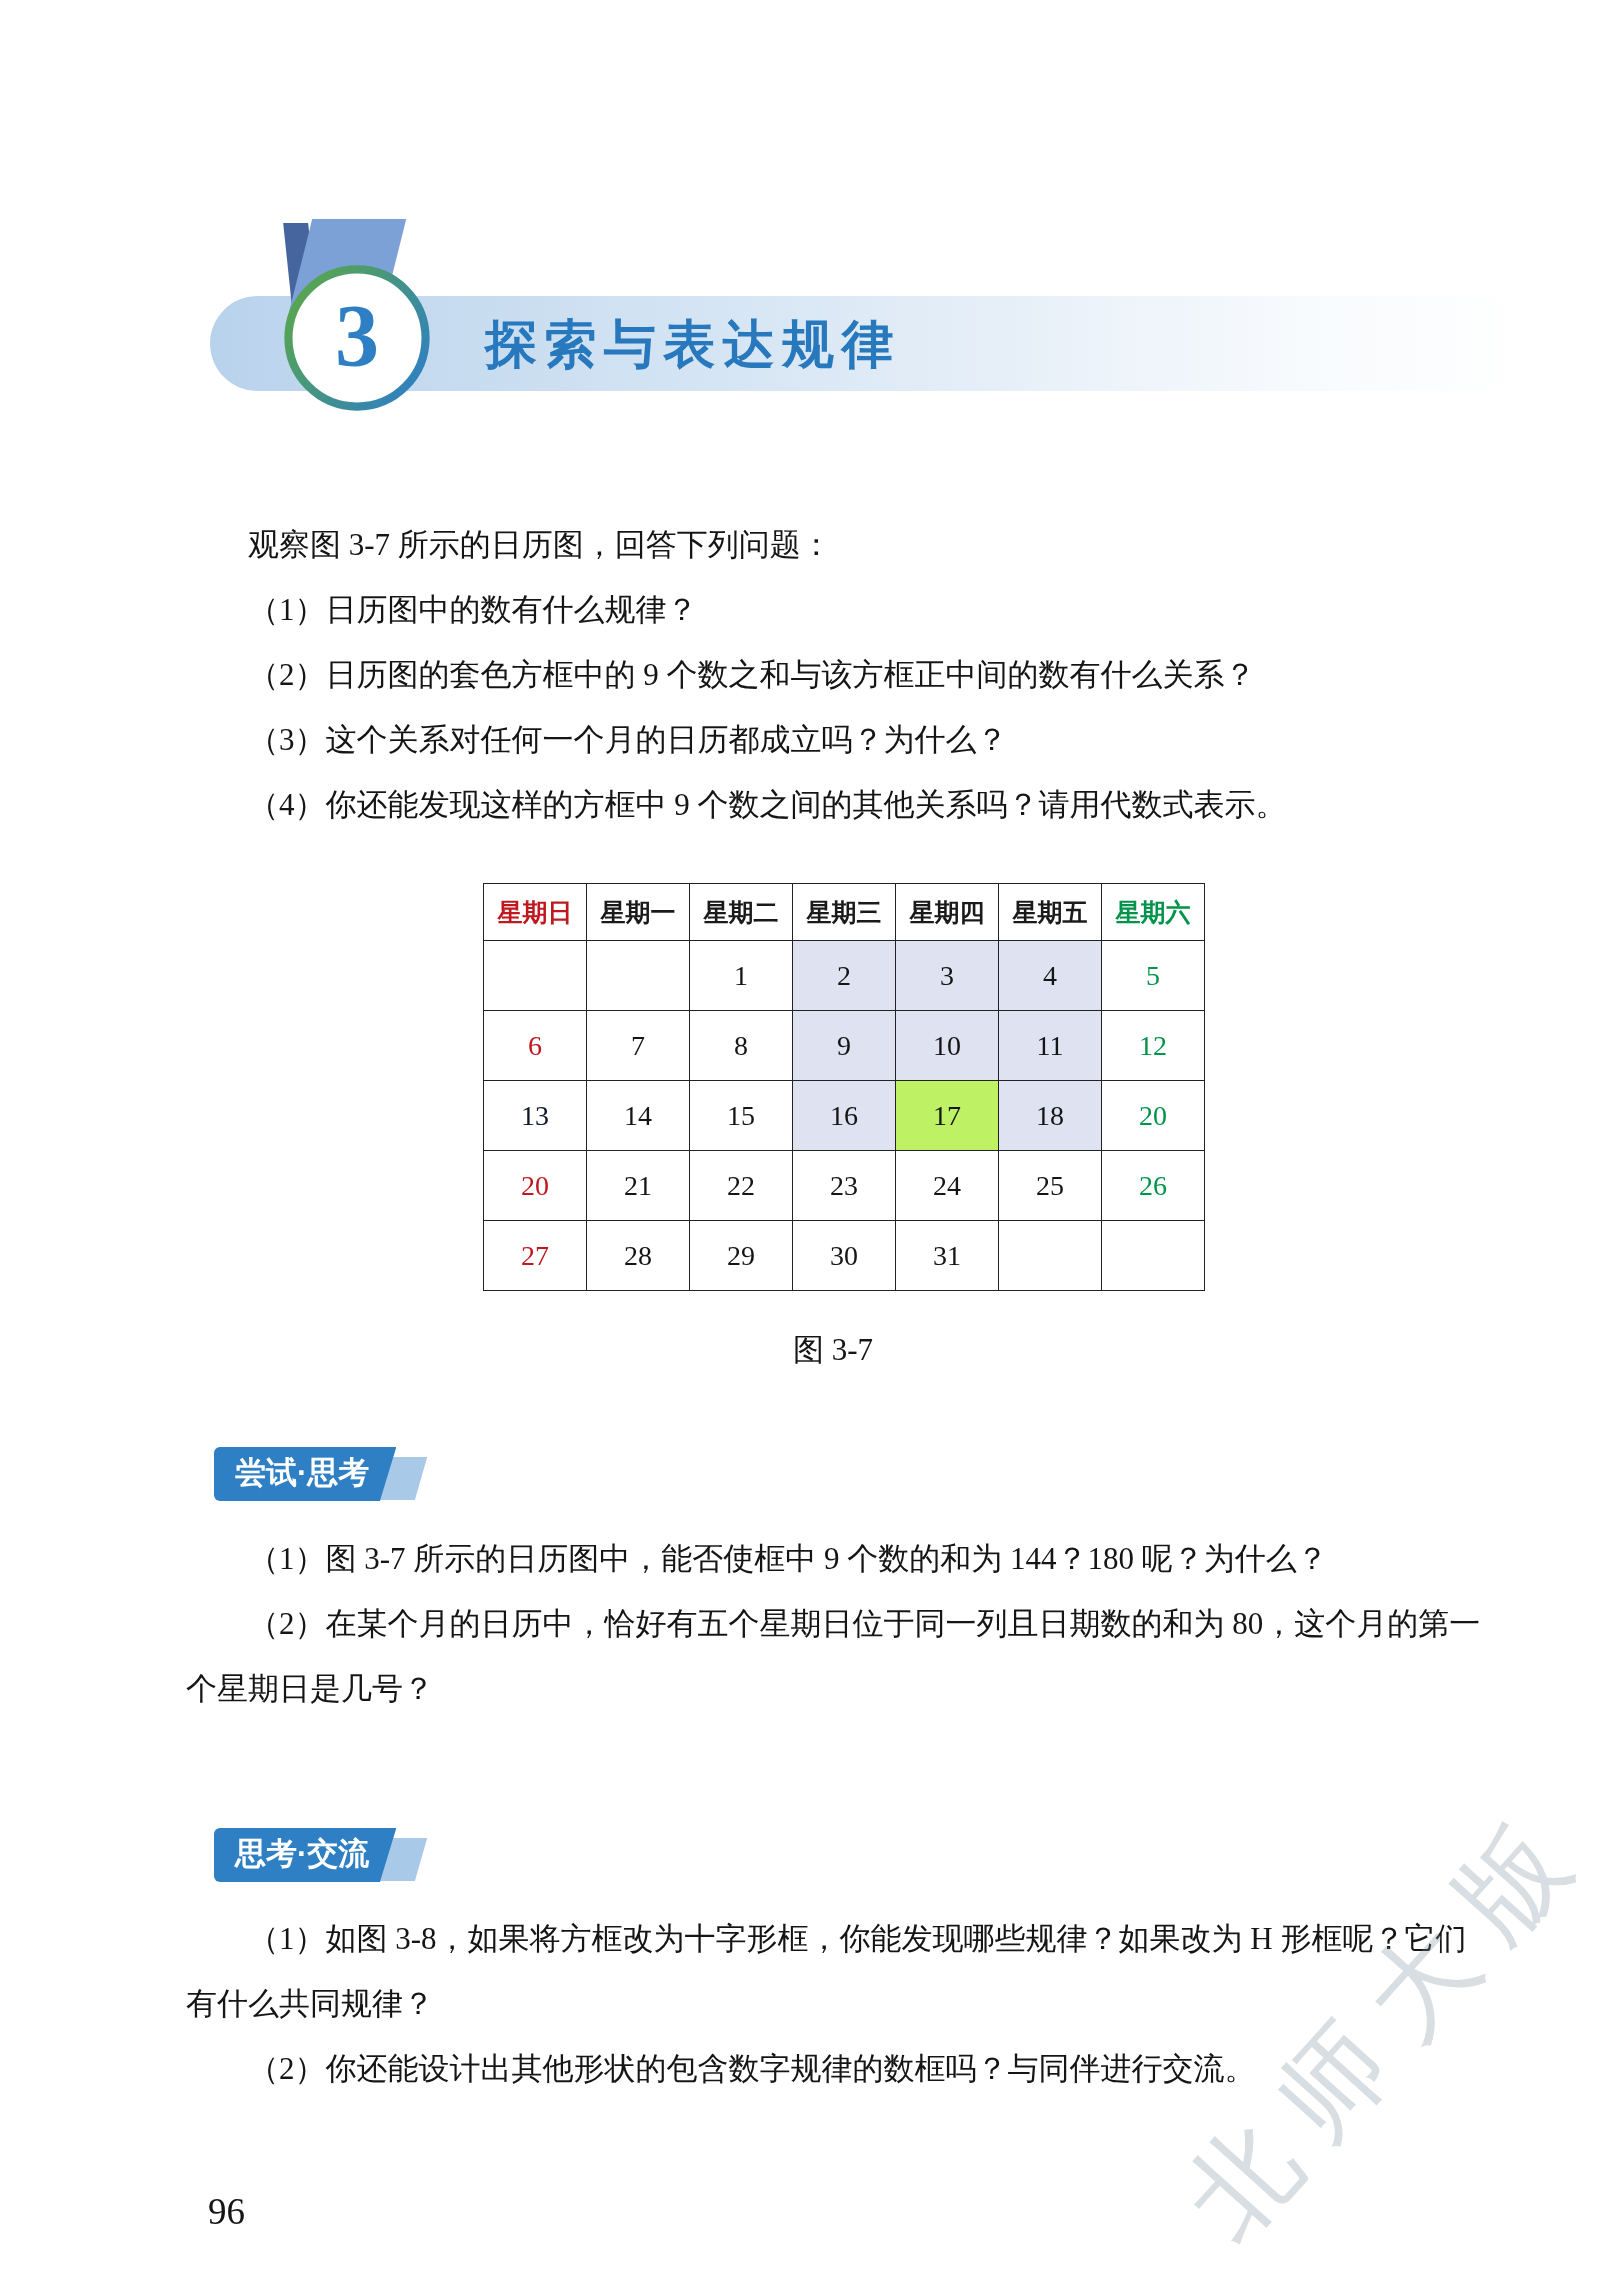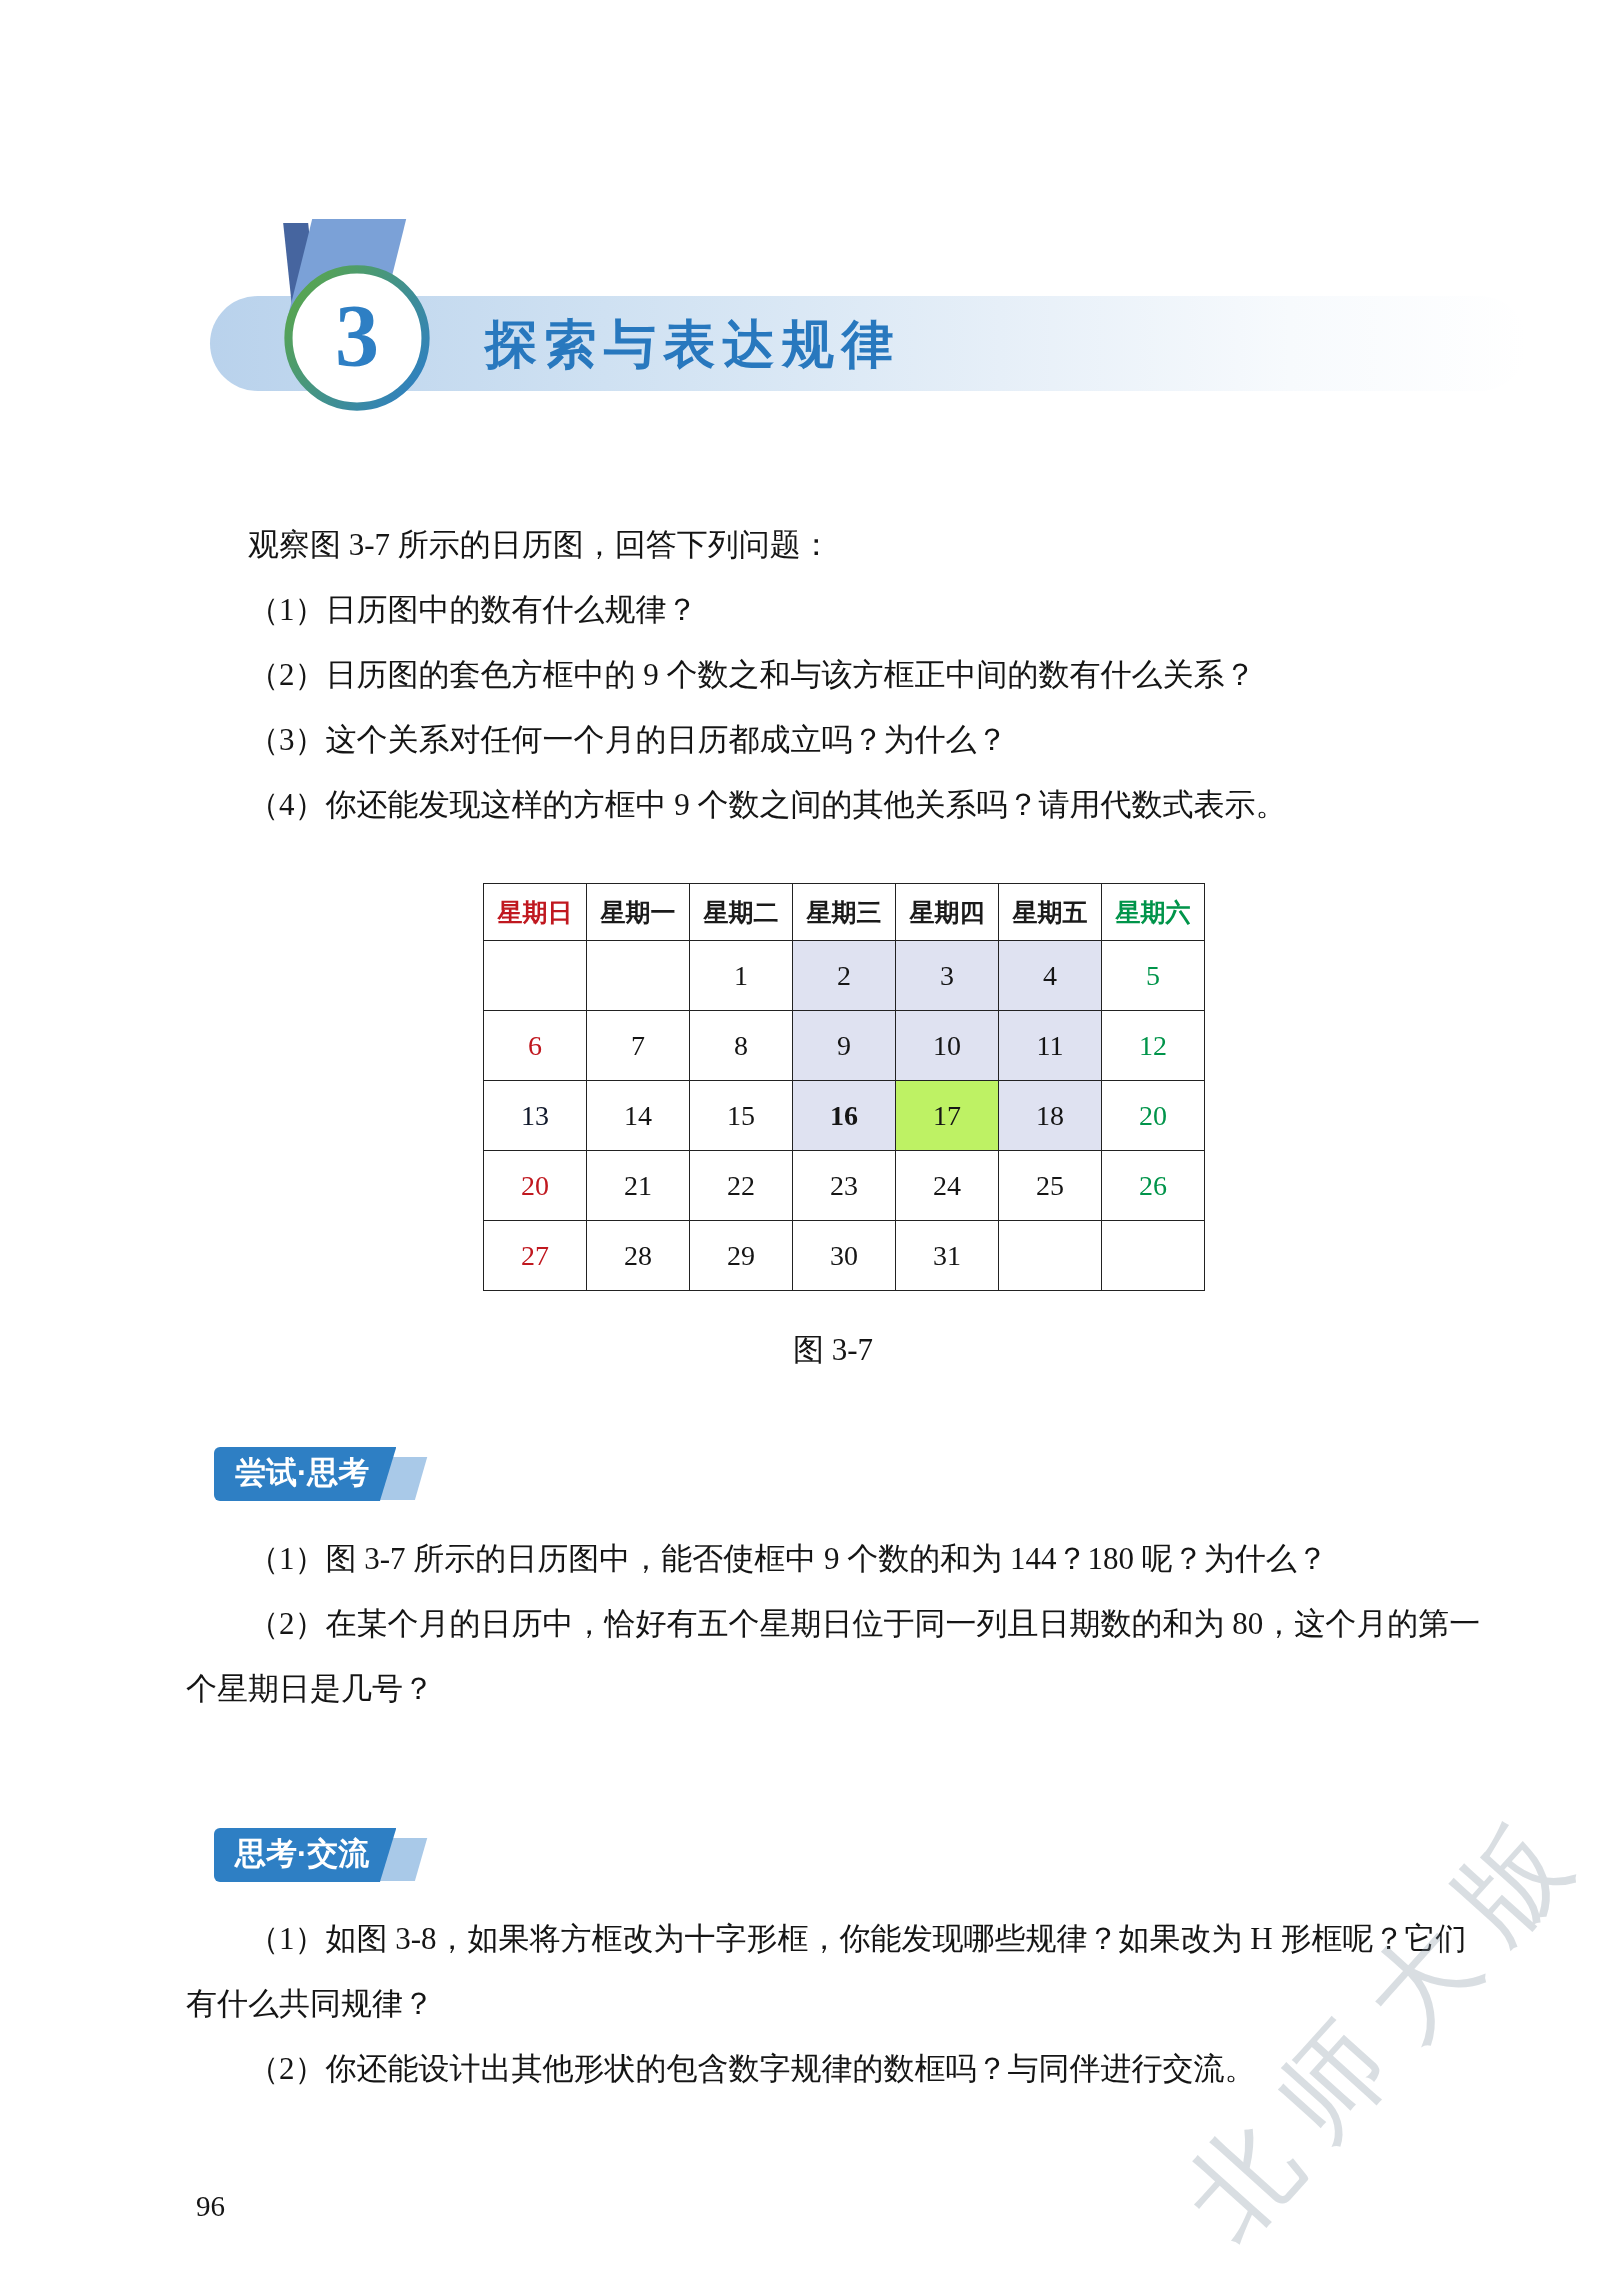--- a/index.html
+++ b/index.html
@@ -77,21 +77,21 @@
     border-top-left-radius:6px; border-bottom-left-radius:6px;
   }
   .badge-tail {
     position:absolute; z-index:1; top:10.4px; right:-25px;
     width:61px; height:calc(100% - 10.4px);
     background:#a9c9e8; transform:skewX(-16deg);
   }
 
   
   .pagenum {
-    position:absolute; left:196px; top:2190px; font-size:29px;
+    position:absolute; left:208px; top:2190px; font-size:37px;
   }
   .watermark {
     position:absolute; left:1387px; top:2022px;
     transform:translate(-50%,-50%) rotate(-48deg);
     font-size:106px; letter-spacing:28px; white-space:nowrap;
     color:rgba(130,145,160,0.30);
     font-family:"Liberation Sans", sans-serif;
   }
 </style>
 </head>
@@ -151,21 +151,21 @@
             <td>8</td>
             <td style="background: rgb(223, 226, 241);">9</td>
             <td style="background: rgb(223, 226, 241);">10</td>
             <td style="background: rgb(223, 226, 241);">11</td>
             <td style="color: rgb(0, 148, 74);">12</td>
           </tr>
           <tr>
             <td style="color: #0f172a;">13</td>
             <td>14</td>
             <td>15</td>
-            <td style="background: rgb(223, 226, 241); font-weight: bold;">16</td>
+            <td style="background: rgb(223, 226, 241);">16</td>
             <td style="background: #bef264;">17</td>
             <td style="background: rgb(223, 226, 241); text-align: center;">18</td>
             <td style="color: rgb(0, 148, 74);">20</td>
           </tr>
           <tr>
             <td style="color: rgb(192, 24, 31);">20</td>
             <td>21</td>
             <td>22</td>
             <td>23</td>
             <td>24</td>

